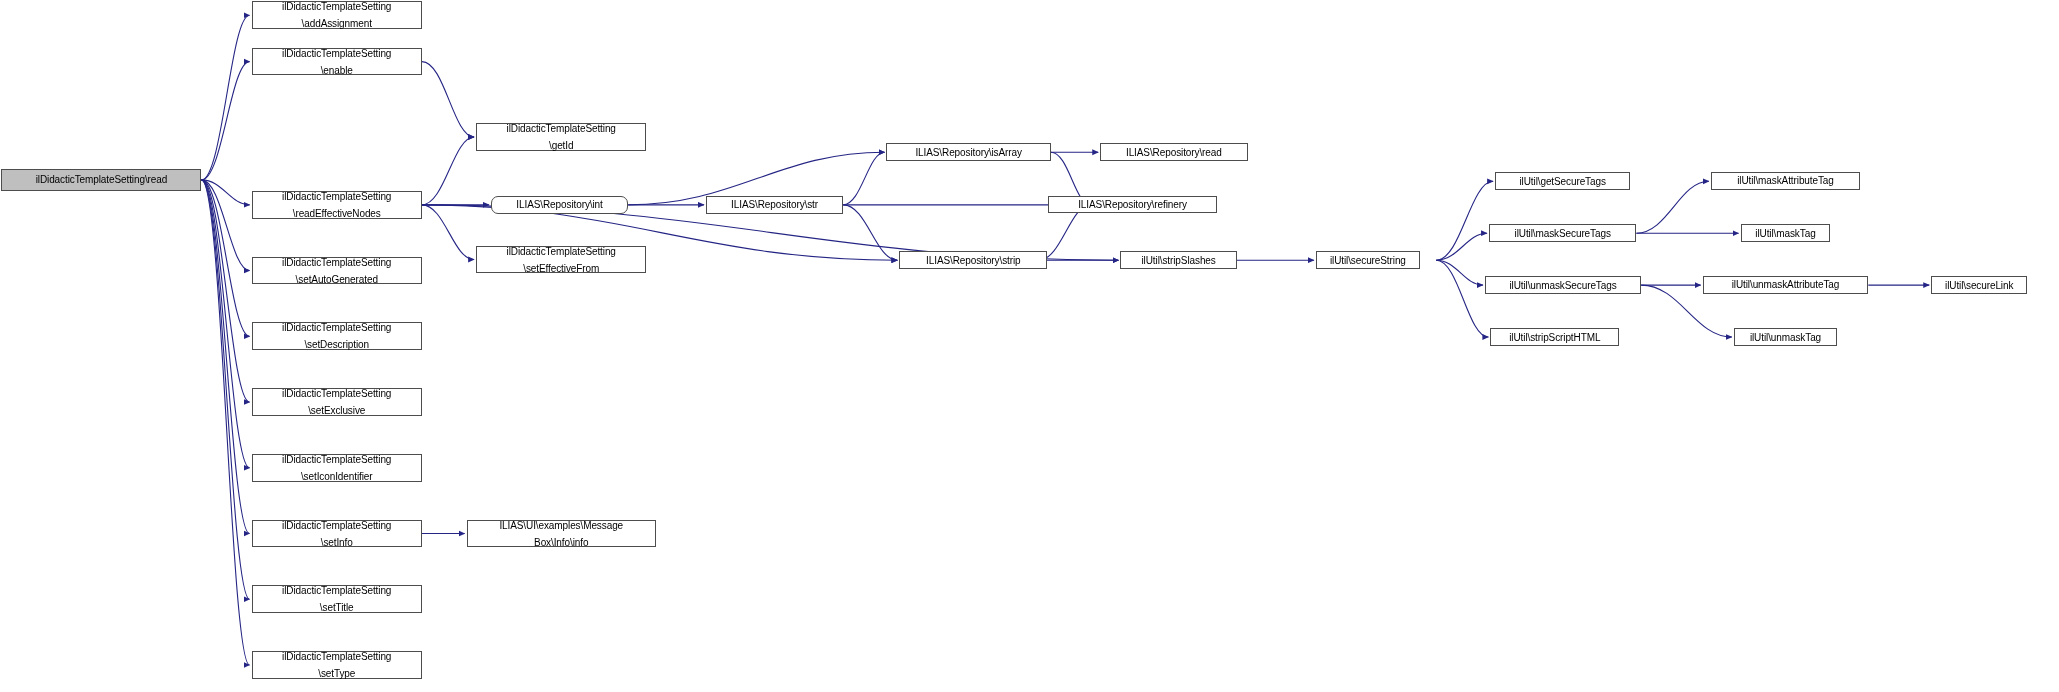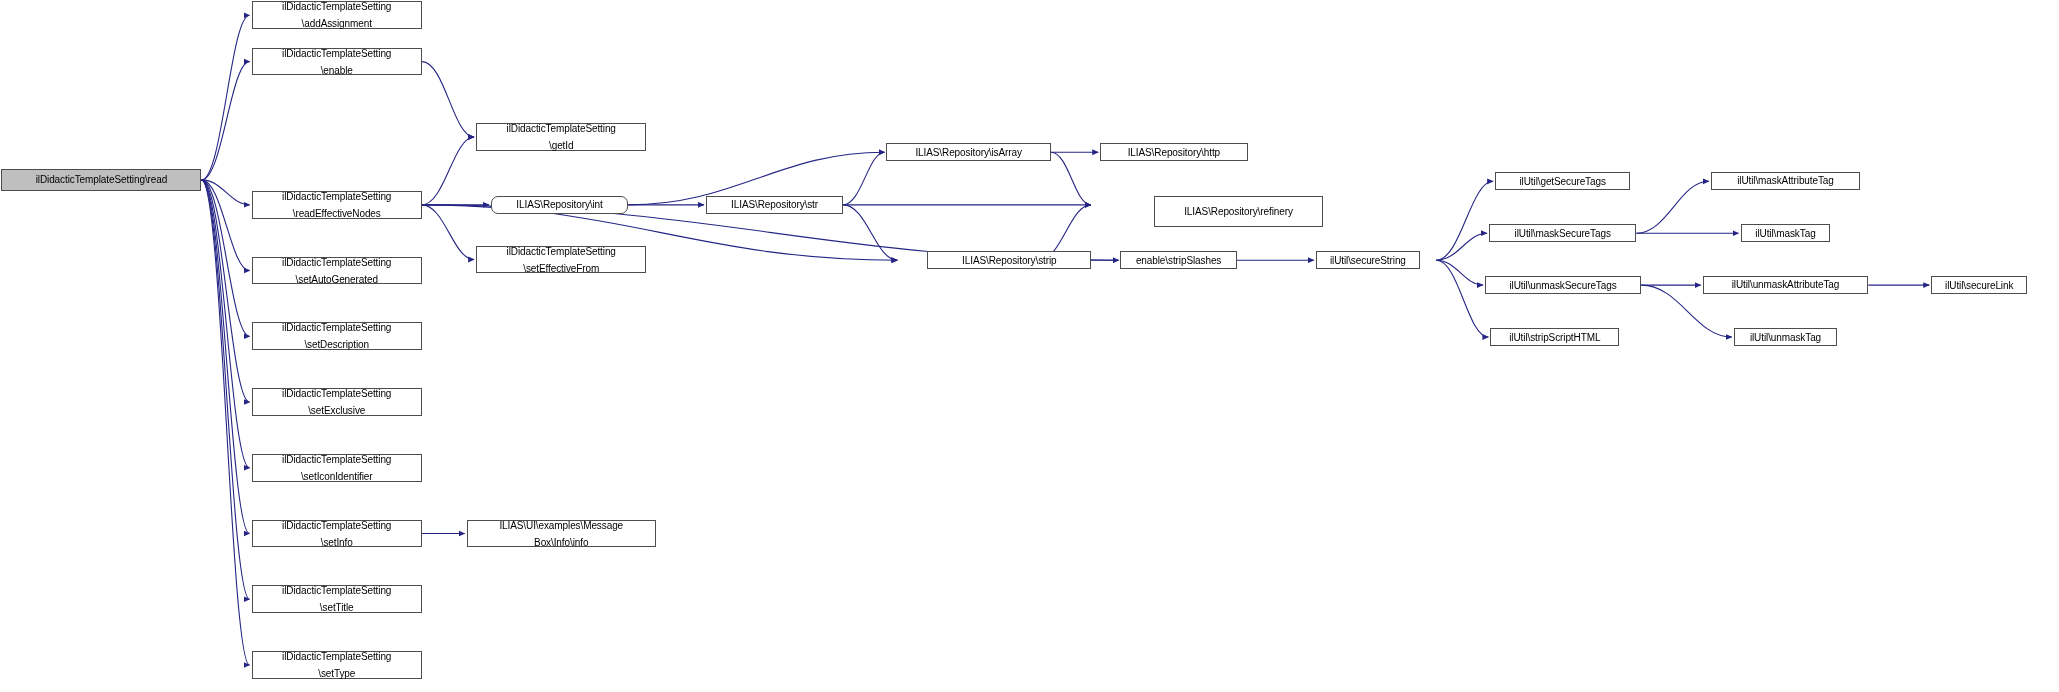--- a/index.html
+++ b/index.html
@@ -120,24 +120,24 @@
 \setType</span></div>
       <div class="node" style="left: 476.038px; top: 123.176px; width: 170.4px; height: 27.68px;"><span class="lbl">ilDidacticTemplateSetting
 \getId</span></div>
       <div class="node" style="left: 476.038px; top: 245.66px; width: 170.4px; height: 27.68px;"><span class="lbl">ilDidacticTemplateSetting
 \setEffectiveFrom</span></div>
       <div class="node" style="left: 466.571px; top: 519.692px; width: 189.333px; height: 27.68px;"><span class="lbl">ILIAS\UI\examples\Message
 Box\Info\info</span></div>
       <div class="node" style="left: 490.914px; top: 195.836px; width: 137.267px; height: 17.992px; border-radius: 7px;"><span class="lbl">ILIAS\Repository\int</span></div>
       <div class="node" style="left: 705.943px; top: 195.836px; width: 137.267px; height: 17.992px;"><span class="lbl">ILIAS\Repository\str</span></div>
       <div class="node" style="left: 886.486px; top: 143.244px; width: 164.314px; height: 17.992px;"><span class="lbl">ILIAS\Repository\isArray</span></div>
-      <div class="node" style="left: 899.333px; top: 251.196px; width: 164px; height: 17.992px; margin-left: 28px;"><span class="lbl">ILIAS\Repository\strip</span></div>
-      <div class="node" style="left: 1100.16px; top: 143.244px; width: 147.41px; height: 17.992px;"><span class="lbl">ILIAS\Repository\http</span></div>
-      <div class="node" style="left: 1154px; top: 195.836px; width: 169.048px; height: 31px;"><span class="lbl">ILIAS\Repository\refinery</span></div>
-      <div class="node" style="left: 1120.45px; top: 251.196px; width: 116.305px; height: 17.992px;"><span class="lbl">enable\stripSlashes</span></div>
+      <div class="node" style="left: 899.333px; top: 251.196px; width: 148px; height: 17.992px;"><span class="lbl">ILIAS\Repository\strip</span></div>
+      <div class="node" style="left: 1100.16px; top: 143.244px; width: 147.41px; height: 17.992px;"><span class="lbl">ILIAS\Repository\read</span></div>
+      <div class="node" style="left: 1048px; top: 195.836px; width: 169.048px; height: 17px;"><span class="lbl">ILIAS\Repository\refinery</span></div>
+      <div class="node" style="left: 1120.45px; top: 251.196px; width: 116.305px; height: 17.992px;"><span class="lbl">ilUtil\stripSlashes</span></div>
       <div class="node" style="left: 1315.87px; top: 251.196px; width: 104px; height: 17.992px;"><span class="lbl">ilUtil\secureString</span></div>
       <div class="node" style="left: 1495.06px; top: 172.308px; width: 135.238px; height: 17.992px;"><span class="lbl">ilUtil\getSecureTags</span></div>
       <div class="node" style="left: 1488.97px; top: 224.208px; width: 147.41px; height: 17.992px;"><span class="lbl">ilUtil\maskSecureTags</span></div>
       <div class="node" style="left: 1484.91px; top: 276.108px; width: 156.2px; height: 17.992px;"><span class="lbl">ilUtil\unmaskSecureTags</span></div>
       <div class="node" style="left: 1490.32px; top: 328.008px; width: 129px; height: 17.992px;"><span class="lbl">ilUtil\stripScriptHTML</span></div>
       <div class="node" style="left: 1710.76px; top: 172.308px; width: 149.438px; height: 17.992px; align-items: flex-end;"><span class="lbl">ilUtil\maskAttributeTag</span></div>
       <div class="node" style="left: 1740.51px; top: 224.208px; width: 89.9333px; height: 17.992px;"><span class="lbl">ilUtil\maskTag</span></div>
       <div class="node" style="left: 1702.65px; top: 276.108px; width: 165.667px; height: 17.992px; align-items: flex-end;"><span class="lbl">ilUtil\unmaskAttributeTag</span></div>
       <div class="node" style="left: 1733.75px; top: 328.008px; width: 103.457px; height: 17.992px;"><span class="lbl">ilUtil\unmaskTag</span></div>
       <div class="node" style="left: 1931.2px; top: 276.108px; width: 96px; height: 17.992px; justify-content: center;"><span class="lbl">ilUtil\secureLink</span></div>

